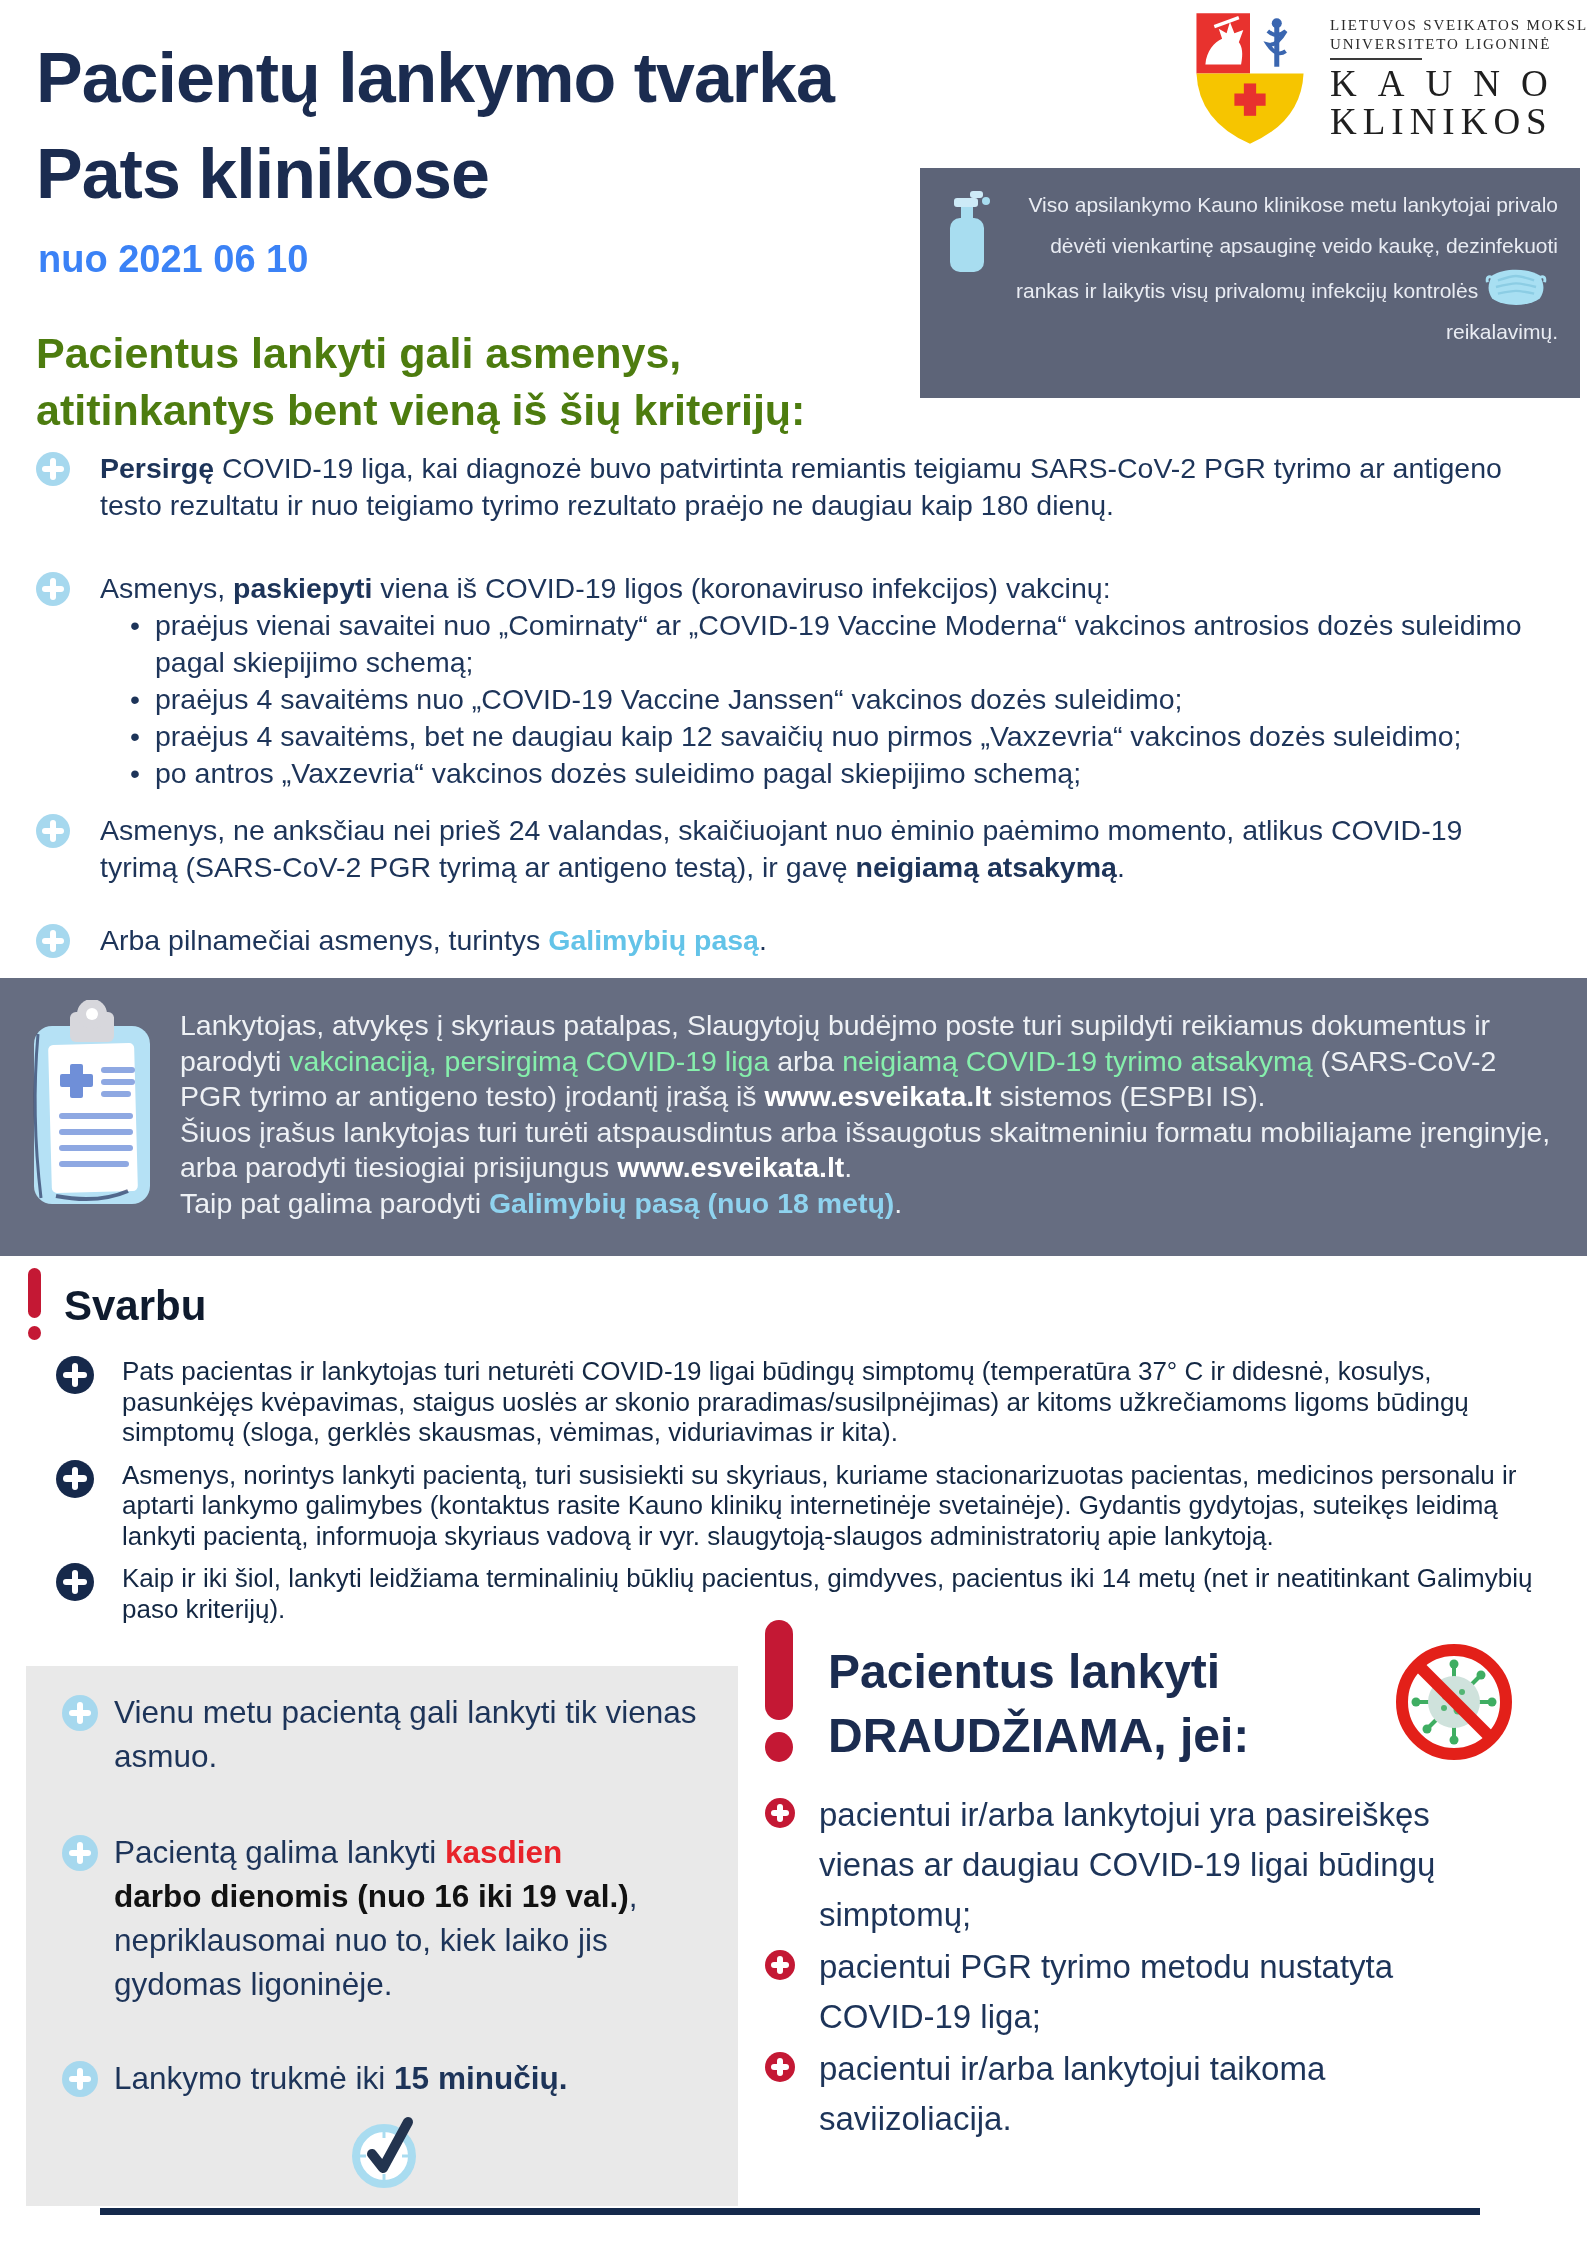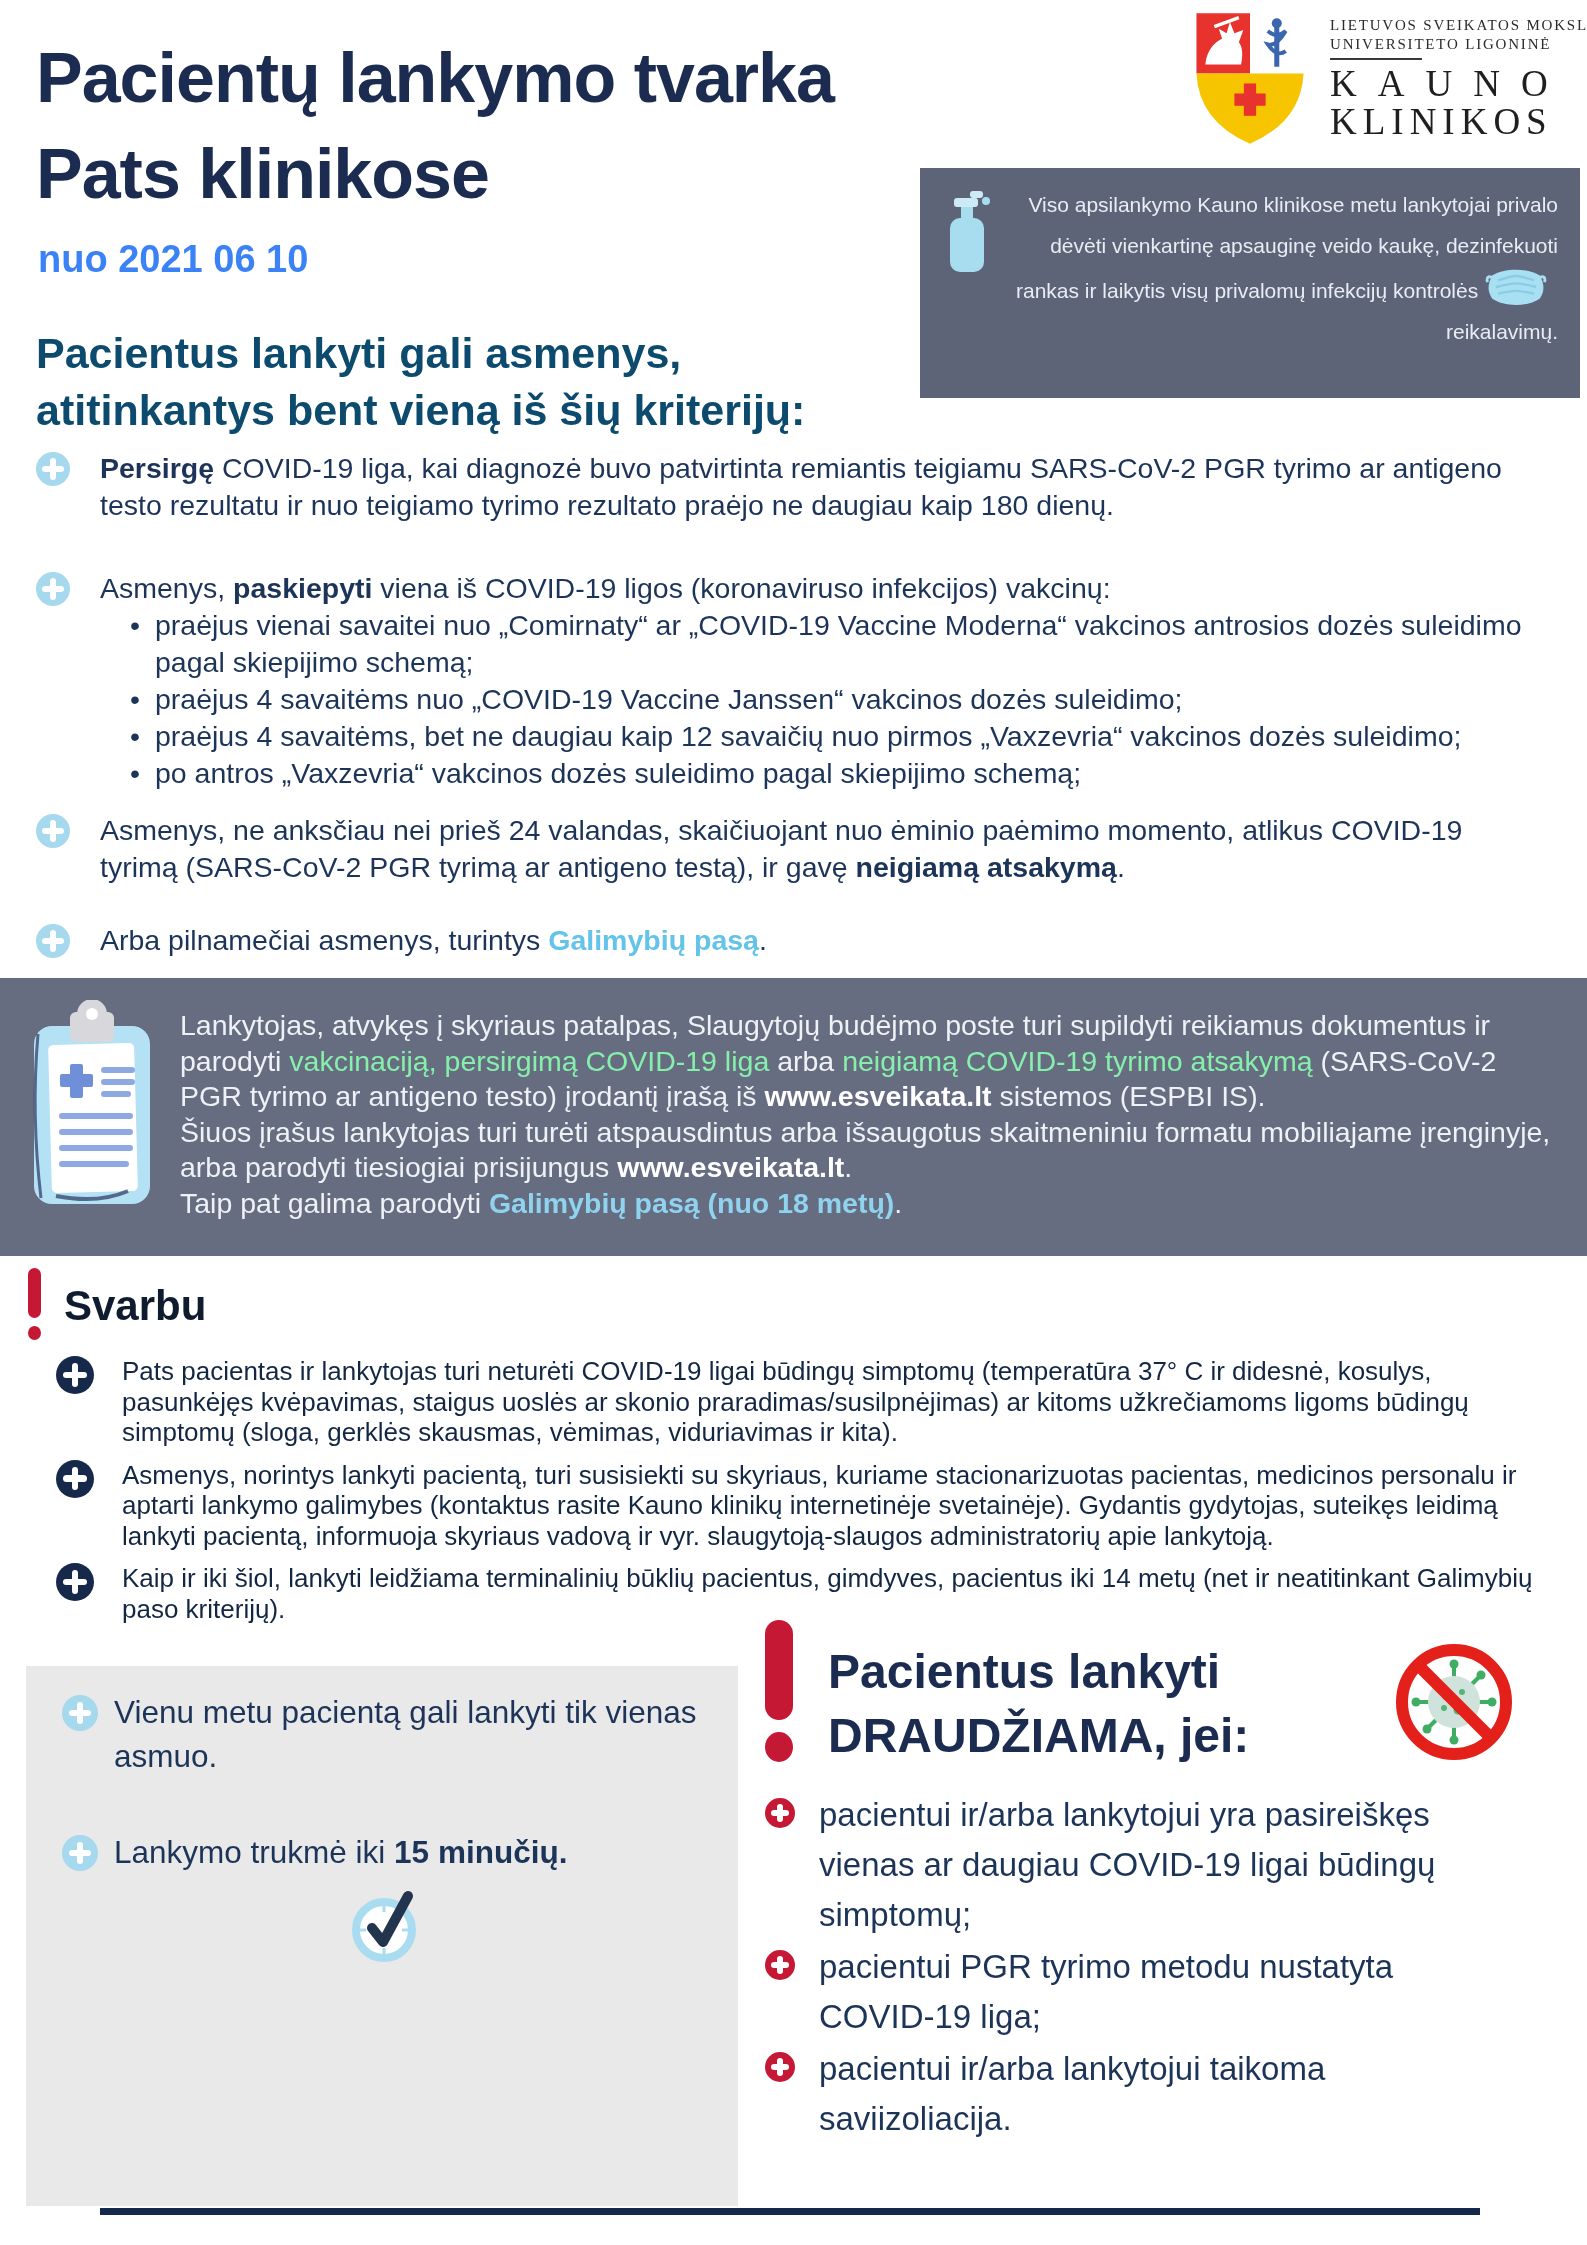--- a/index.html
+++ b/index.html
@@ -22,21 +22,21 @@
   .logo-name2{font-size:37px;letter-spacing:6px;line-height:38px;color:#1f1f1f;white-space:nowrap;}
 
   
   .notice{left:920px;top:168px;width:660px;height:230px;background:#5d6478;
           box-sizing:border-box;padding:16px 22px 0 84px;text-align:right;
           color:#e9ecf3;font-size:21px;line-height:41px;}
   .notice .sanitizer{position:absolute;left:20px;top:16px;width:52px;height:92px;}
   .mask-inline{display:inline-block;width:64px;height:42px;vertical-align:-10px;margin-right:10px;}
 
   
-  .crit-head{left:36px;top:325px;font-size:43px;font-weight:bold;color:#0c4a6e;line-height:57px;}
+  .crit-head{left:36px;top:325px;font-size:43px;font-weight:bold;color:#4d7c0f;line-height:57px;}
   .crit-list{left:36px;top:450px;width:1487px;font-size:28.5px;line-height:37px;}
   .c-item{position:relative;padding-left:64px;}
   .c-item p{margin:0;}
   .mb46{margin-bottom:46px;} .mb36{margin-bottom:36px;} .mb20{margin-bottom:20px;}
   .sub{position:relative;padding-left:55px;}
   .sub::before{content:"\2022";position:absolute;left:30px;color:#1d3459;}
   b{font-weight:bold;}
   .hl-blue{color:#63c3e8;font-weight:bold;}
 
   
@@ -223,20 +223,25 @@
     <div class="s-item">
       <span class="plus p-navy ic38"></span>
       <p>Kaip ir iki šiol, lankyti leidžiama terminalinių būklių pacientus, gimdyves, pacientus iki 14 metų (net ir neatitinkant Galimybių paso kriterijų).</p>
     </div>
   </div>
 
   <div class="abs graybox">
     <div class="gb-item gb1">
       <span class="plus p-blue ic36"></span>
       <p>Vienu metu pacientą gali lankyti tik vienas asmuo.</p>
+    </div>
+    <div class="gb-item gb2">
+      <span class="plus p-blue ic36"></span>
+      <p><span>Pacientą galima lankyti </span><span class="red-b">kasdien</span><br>
+      <span class="blk-b">darbo dienomis (nuo 16 iki 19 val.)</span><span>, nepriklausomai nuo to, kiek laiko jis gydomas ligoninėje.</span></p>
     </div>
     <div class="gb-item">
       <span class="plus p-blue ic36"></span>
       <p><span>Lankymo trukmė iki </span><b>15 minučių.</b></p>
     </div>
     <div class="clockwrap">
       <svg class="clock" viewBox="0 0 76 76">
         <circle cx="36" cy="42" r="28" fill="#ffffff" stroke="#a9dcf0" stroke-width="8"></circle>
         <g stroke="#a9dcf0" stroke-width="3">
           <line x1="36" y1="18" x2="36" y2="24"></line>

